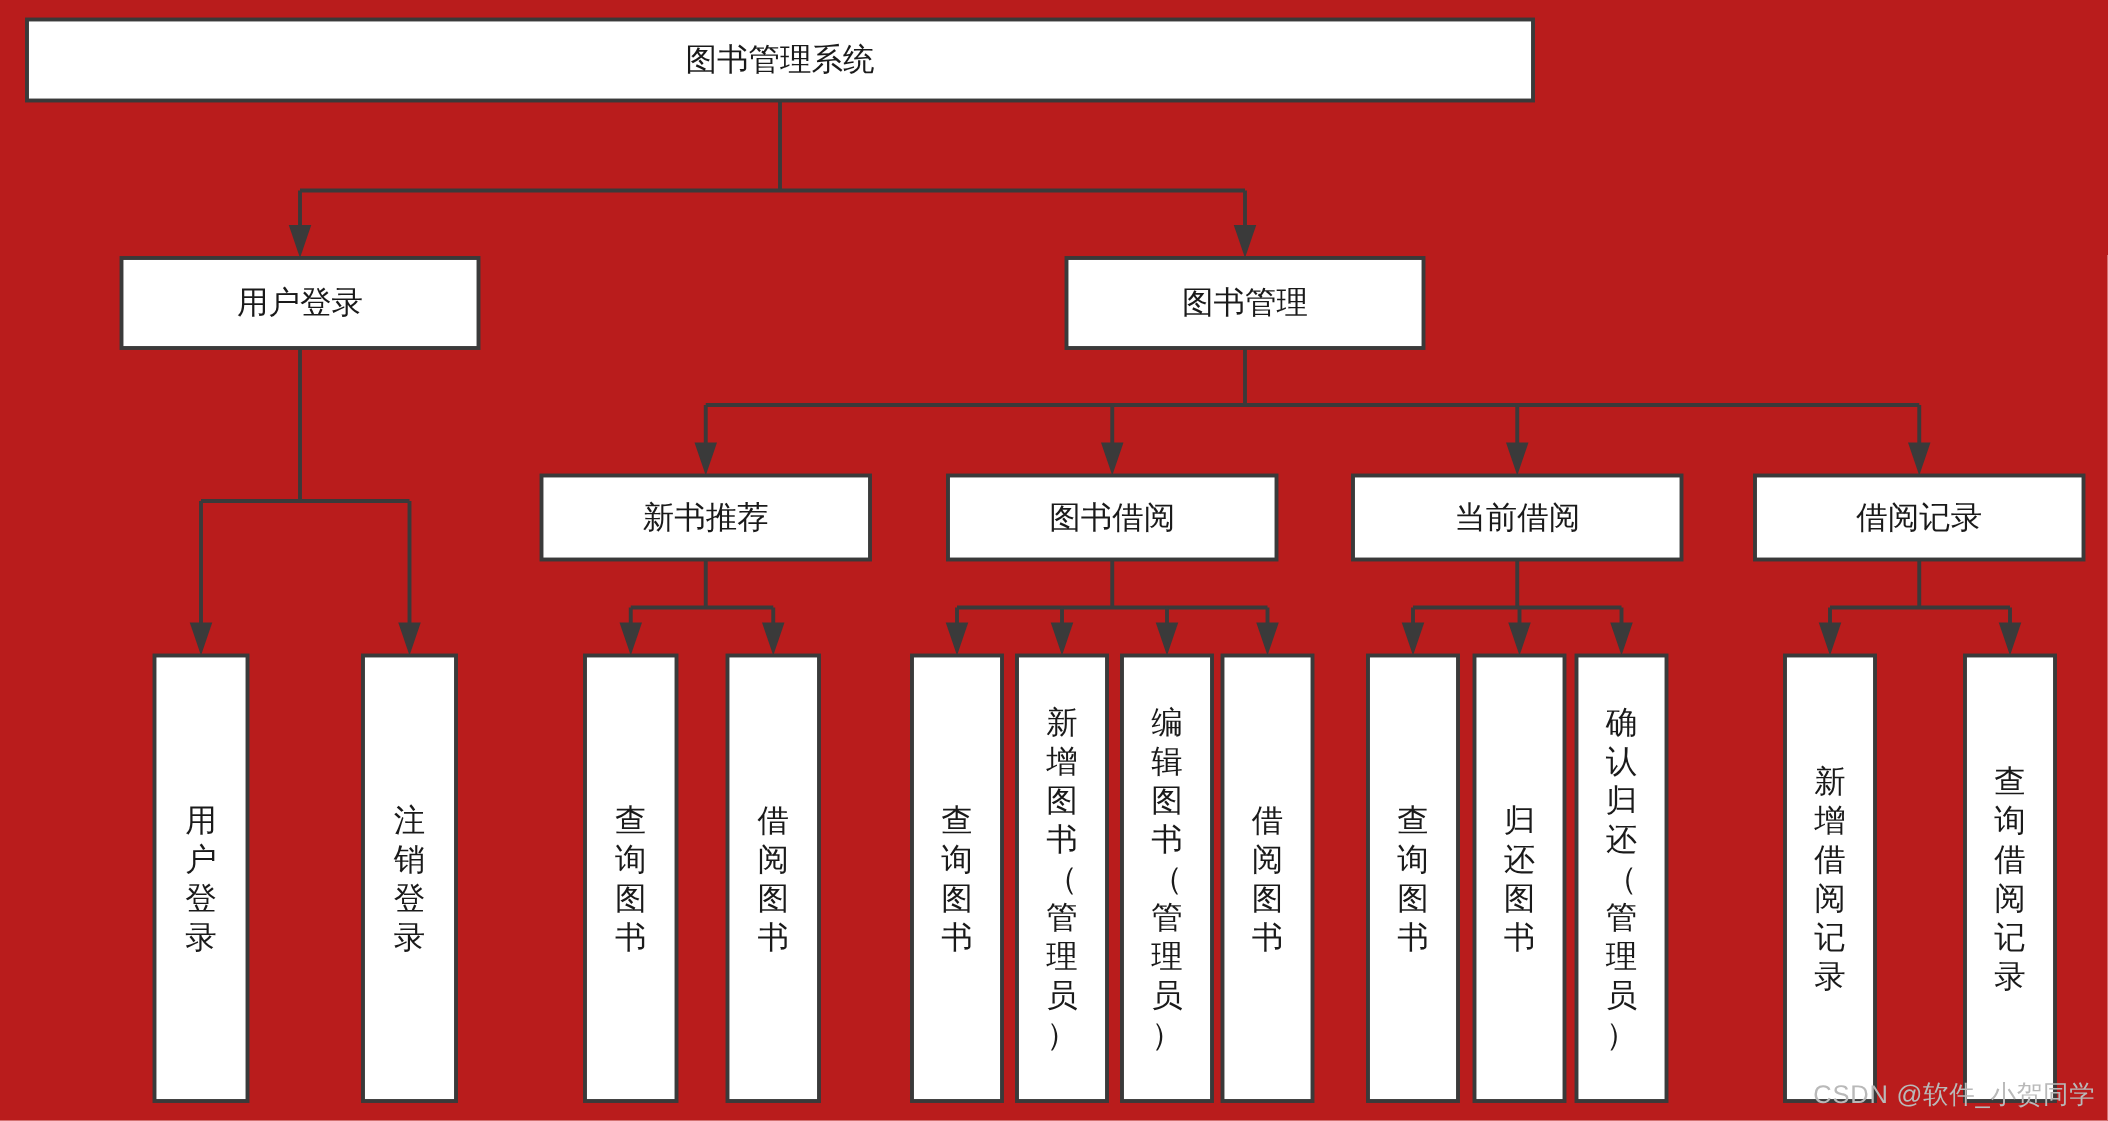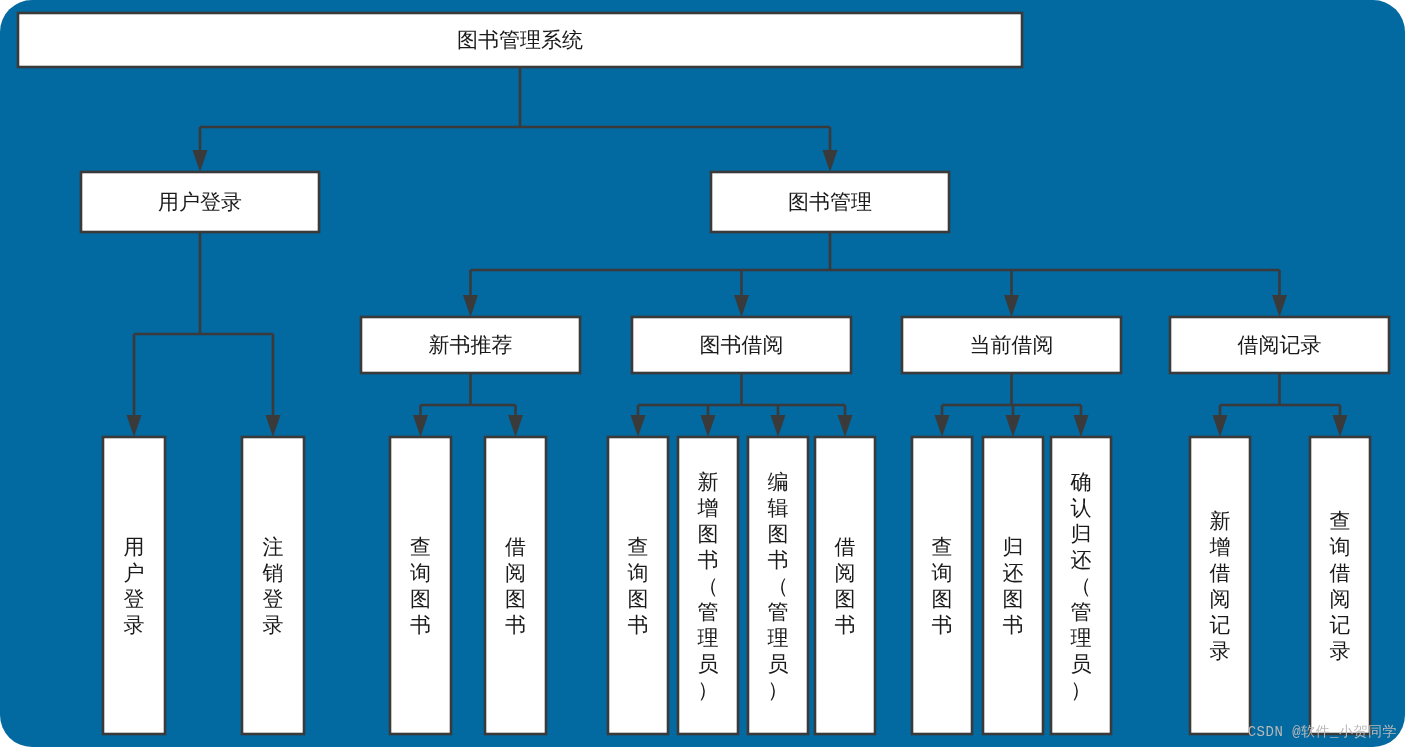--- a/index.html
+++ b/index.html
@@ -10,22 +10,21 @@
   body {
     width: 1405px;
     height: 747px;
     font-family: "DejaVu Sans", "Liberation Sans", sans-serif;
     overflow: hidden;
   }
   #diagram-root {
     position: relative;
     width: 1405px;
     height: 747px;
-    background: #0369a1;
-    border-radius: 32px;
+    background: #b91c1c;
   }
   svg#tree-svg {
     position: absolute;
     left: 0;
     top: 0;
     width: 1405px;
     height: 747px;
     display: block;
   }
   .node-box {
@@ -53,22 +52,22 @@
   .node-label-v {
     fill: #1a1a1a;
     font-family: "DejaVu Sans", "Liberation Sans", sans-serif;
     font-size: 21px;
     text-anchor: middle;
   }
   .watermark {
     position: absolute;
     right: 8px;
     bottom: 6px;
-    font-family: Liberation Mono, monospace;
-    font-size: 14px;
+    font-family: Liberation Sans, sans-serif;
+    font-size: 17px;
     color: #b9b9b9;
     white-space: nowrap;
     letter-spacing: 0.5px;
     user-select: none;
   }
 </style>
 </head>
 <body>
 
 <div id="diagram-root">

